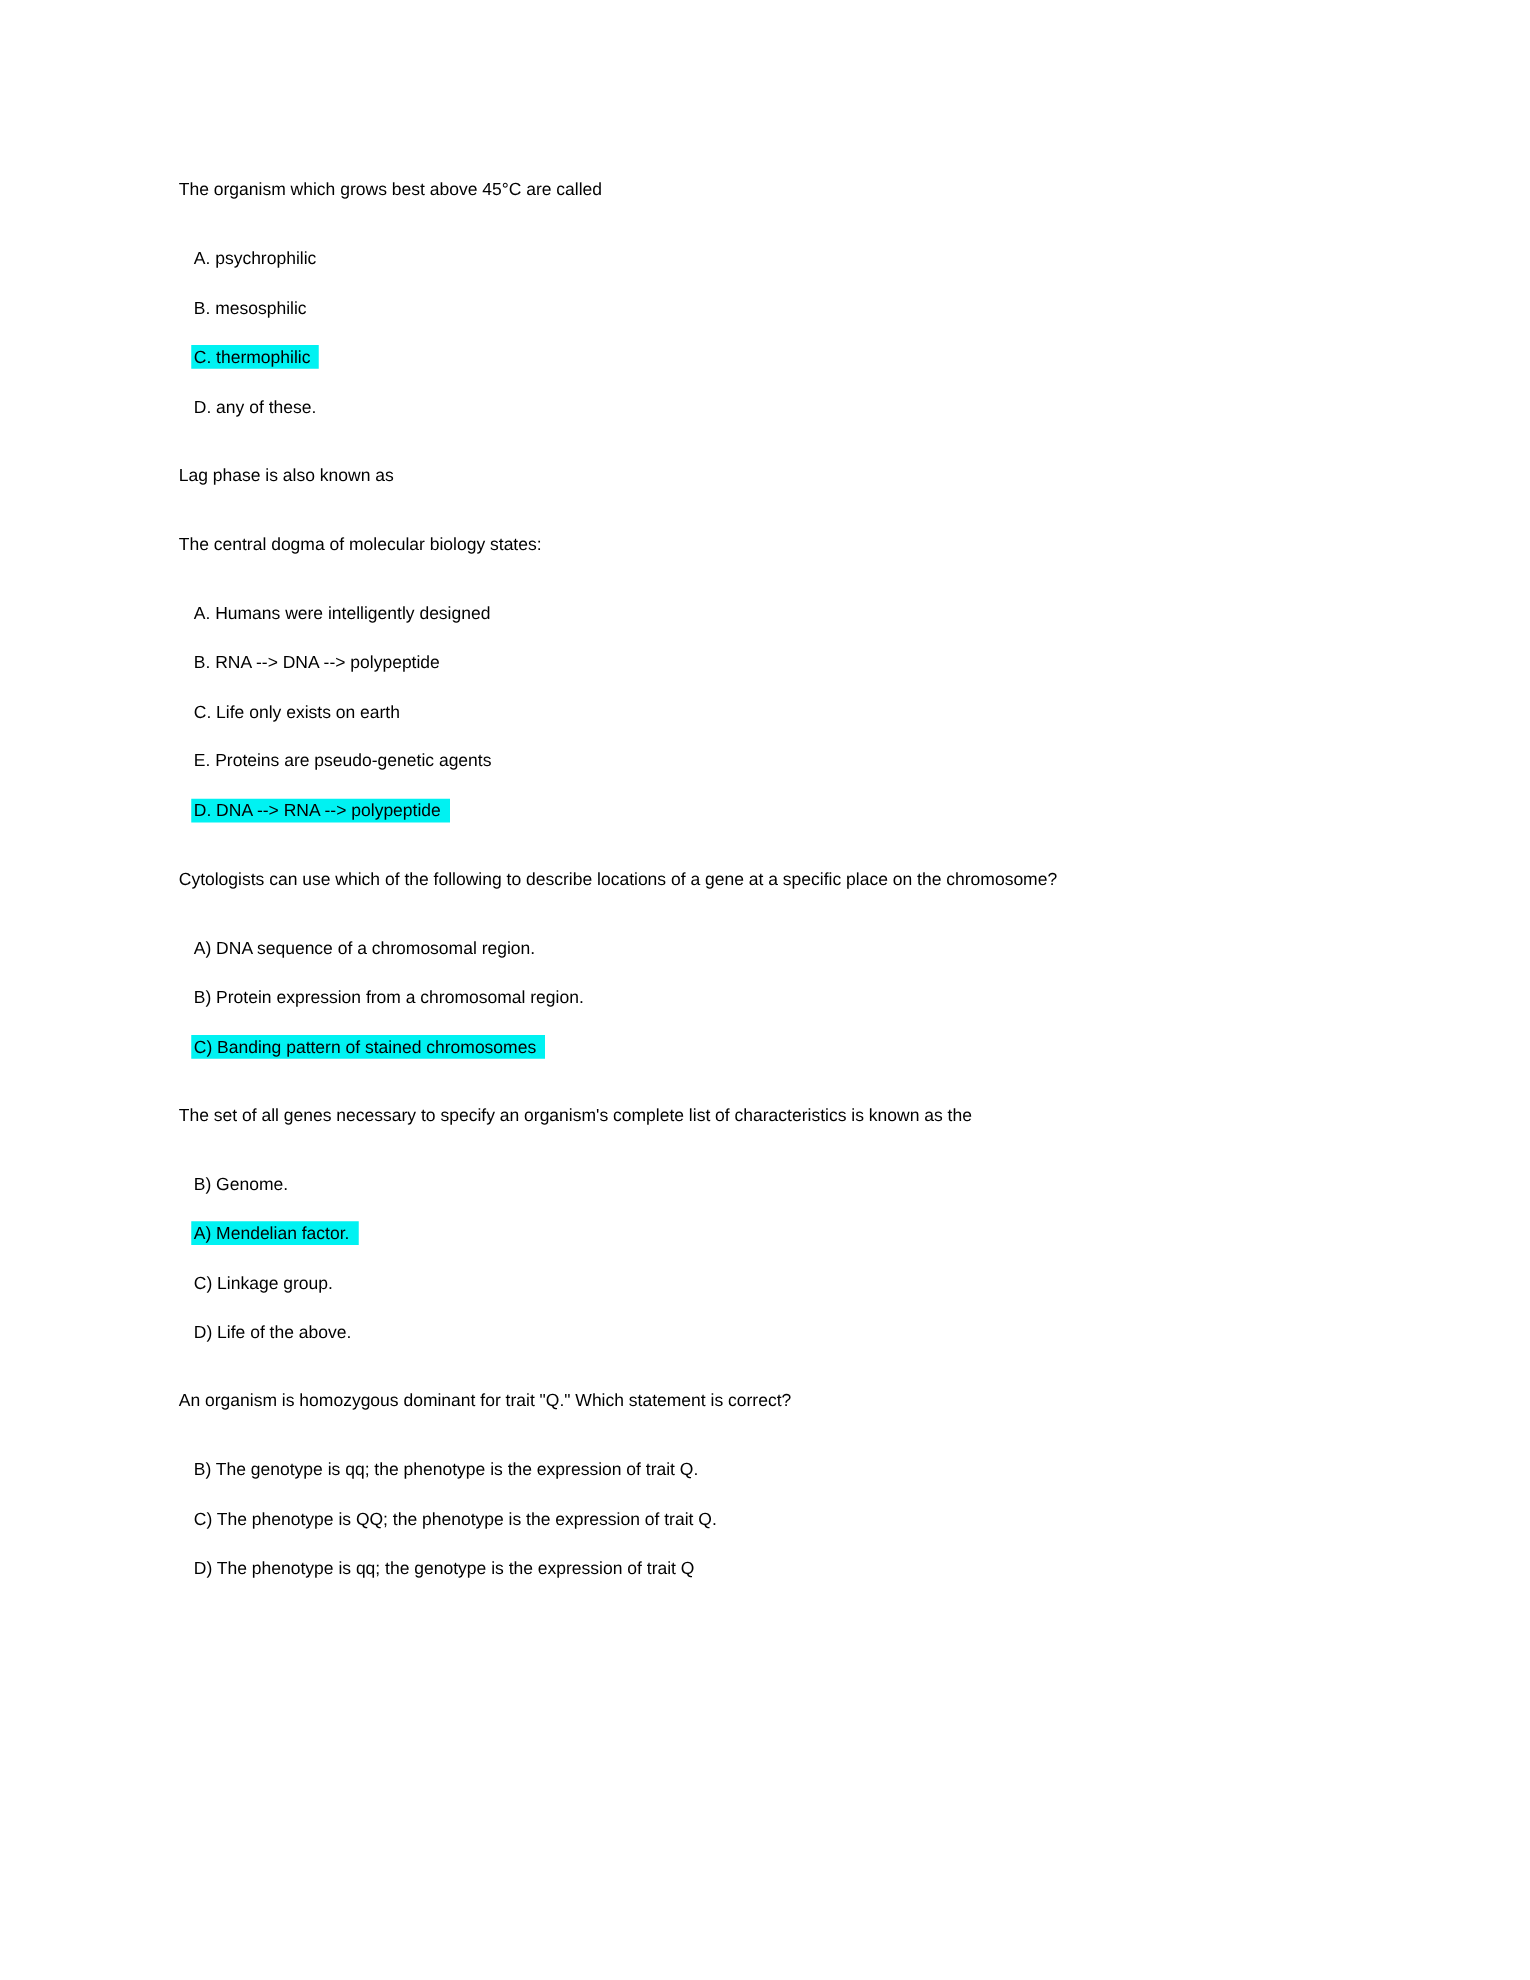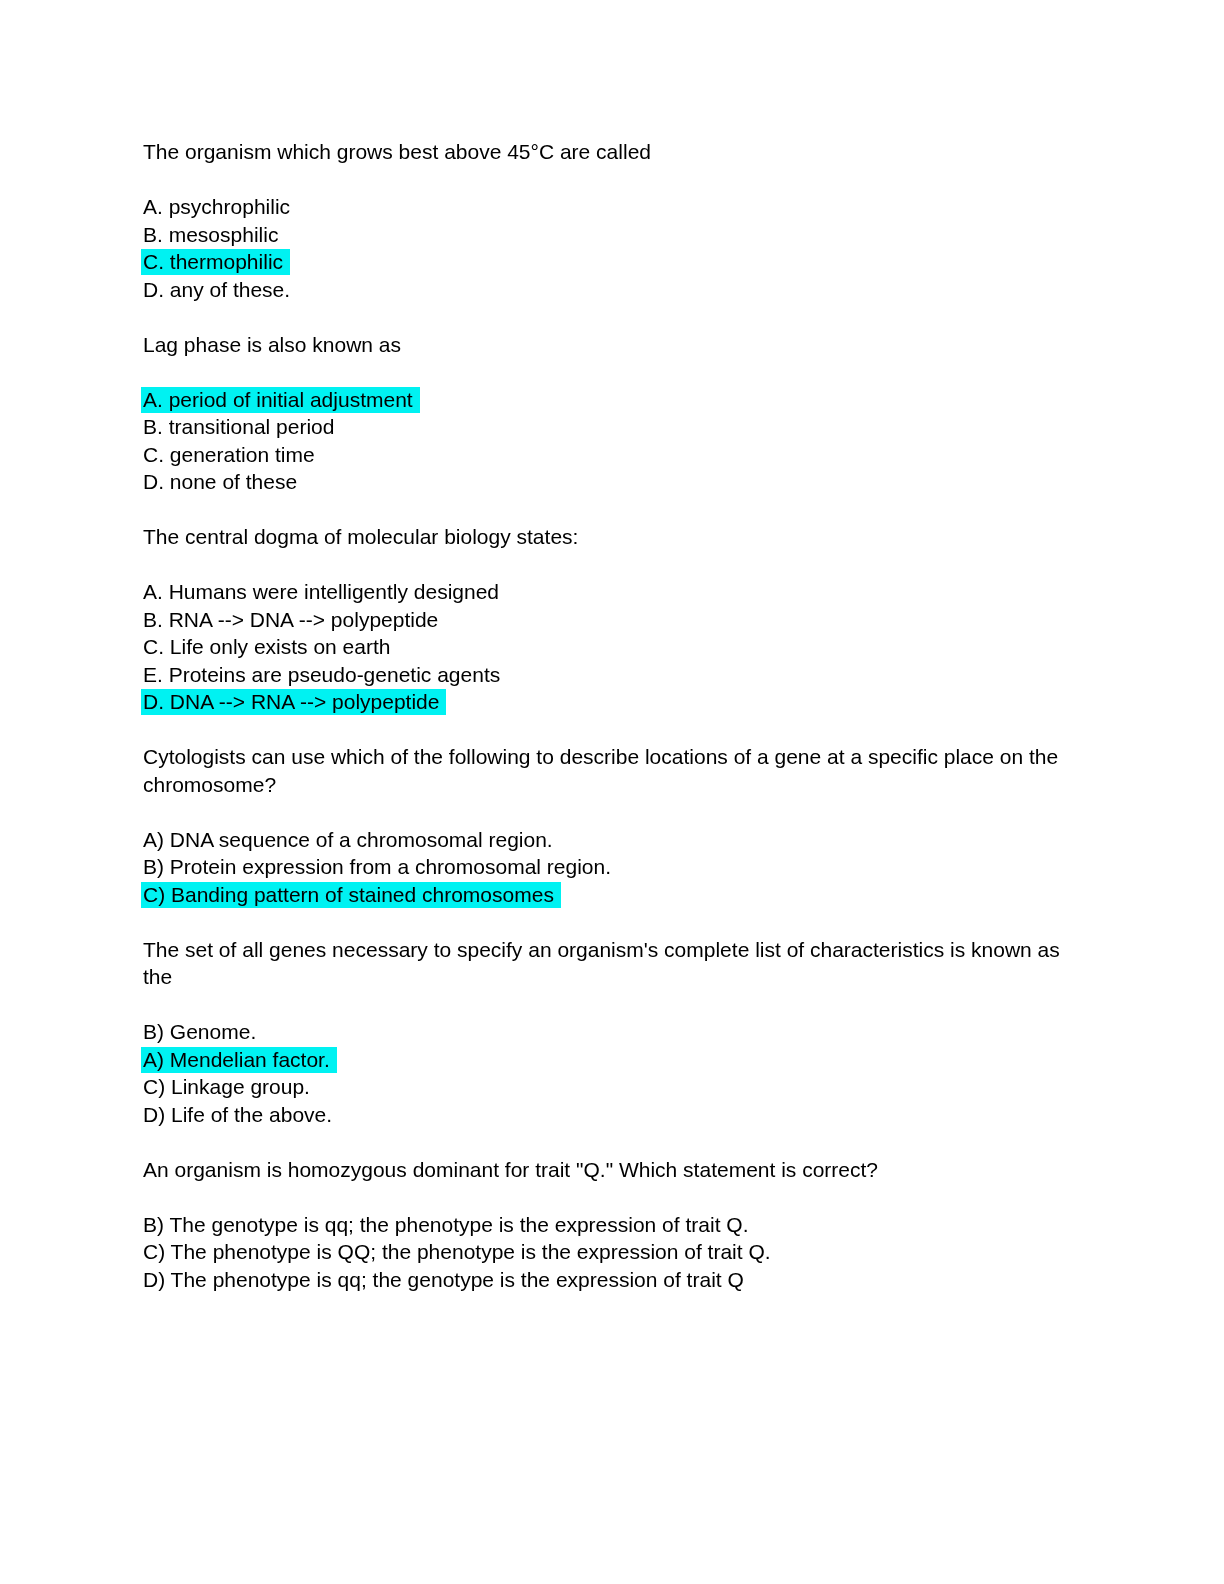--- a/index.html
+++ b/index.html
@@ -15,31 +15,31 @@
     font-family: "Liberation Sans", sans-serif;
     color: var(--txt);
     overflow: hidden;
   }
   .page {
     padding: 138px 135px 0 143px;
     width: 1224px;
   }
   .content {
     width: 946px;
-    font-size: 21px;
+    font-size: 14px;
     line-height: 27.5px;
   }
   .question-text {
     margin: 0 0 27.5px 0;
   }
   .options {
     margin: 0 0 27.5px 0;
   }
   .option-line {
-    margin: 0;
+    margin: 12px;
   }
   .opt-text {
     display: inline;
   }
   .opt-text.hl {
     background: var(--hl);
     padding: 1px 7px 2px 2px;
     margin-left: -2px;
     text-align: center;
   }
@@ -55,26 +55,20 @@
       <div class="options">
         <div class="option-line"><span class="opt-text">A. psychrophilic</span></div>
         <div class="option-line"><span class="opt-text">B. mesosphilic</span></div>
         <div class="option-line"><span class="opt-text hl">C. thermophilic</span></div>
         <div class="option-line"><span class="opt-text">D. any of these.</span></div>
       </div>
     </div>
 
     <div class="question-block">
       <p class="question-text">Lag phase is also known as</p>
-      <div class="options">
-        <div class="option-line"><span class="opt-text hl">A. period of initial adjustment</span></div>
-        <div class="option-line"><span class="opt-text">B. transitional period</span></div>
-        <div class="option-line"><span class="opt-text">C. generation time</span></div>
-        <div class="option-line"><span class="opt-text">D. none of these</span></div>
-      </div>
     </div>
 
     <div class="question-block">
       <p class="question-text">The central dogma of molecular biology states:</p>
       <div class="options">
         <div class="option-line"><span class="opt-text">A. Humans were intelligently designed</span></div>
         <div class="option-line"><span class="opt-text">B. RNA --&gt; DNA --&gt; polypeptide</span></div>
         <div class="option-line"><span class="opt-text">C. Life only exists on earth</span></div>
         <div class="option-line"><span class="opt-text">E. Proteins are pseudo-genetic agents</span></div>
         <div class="option-line"><span class="opt-text hl">D. DNA --&gt; RNA --&gt; polypeptide</span></div>

